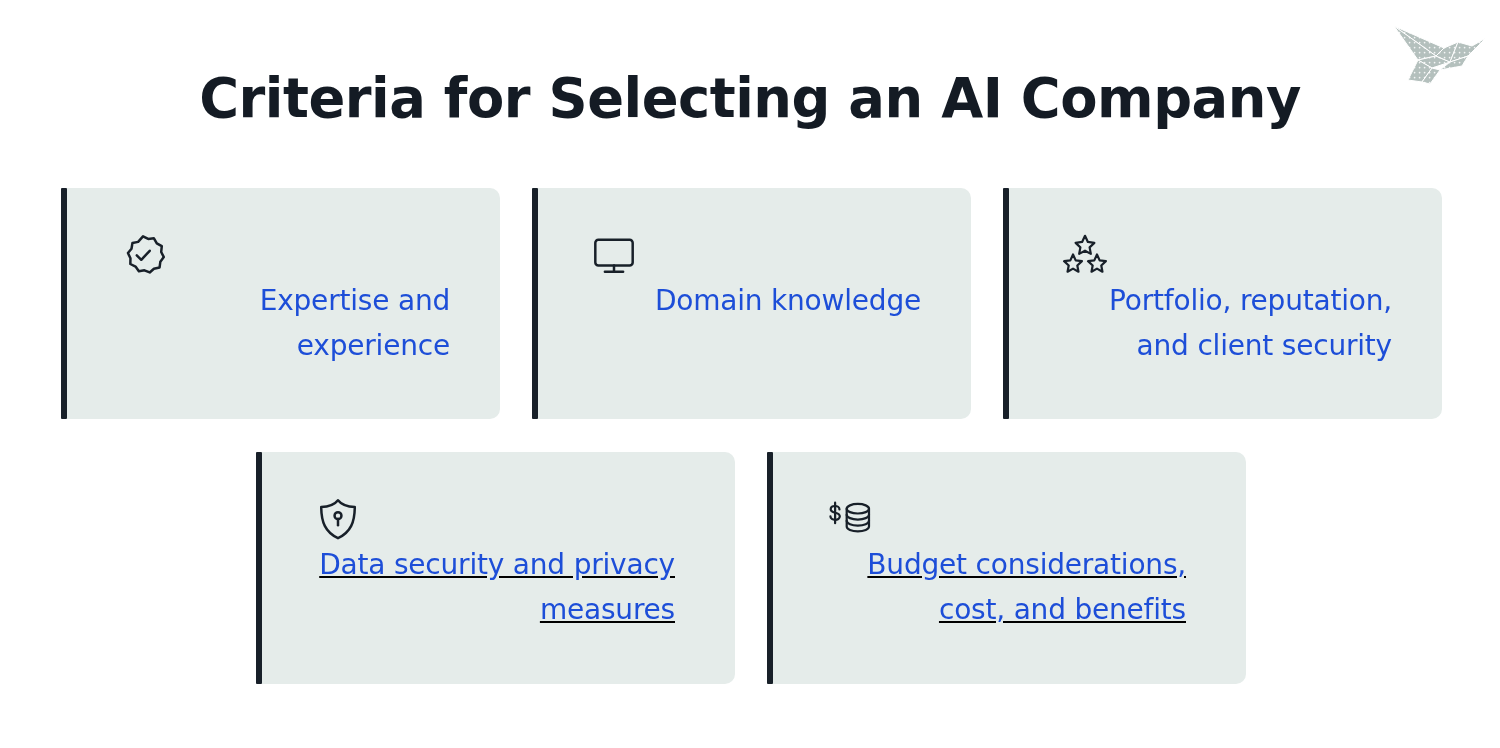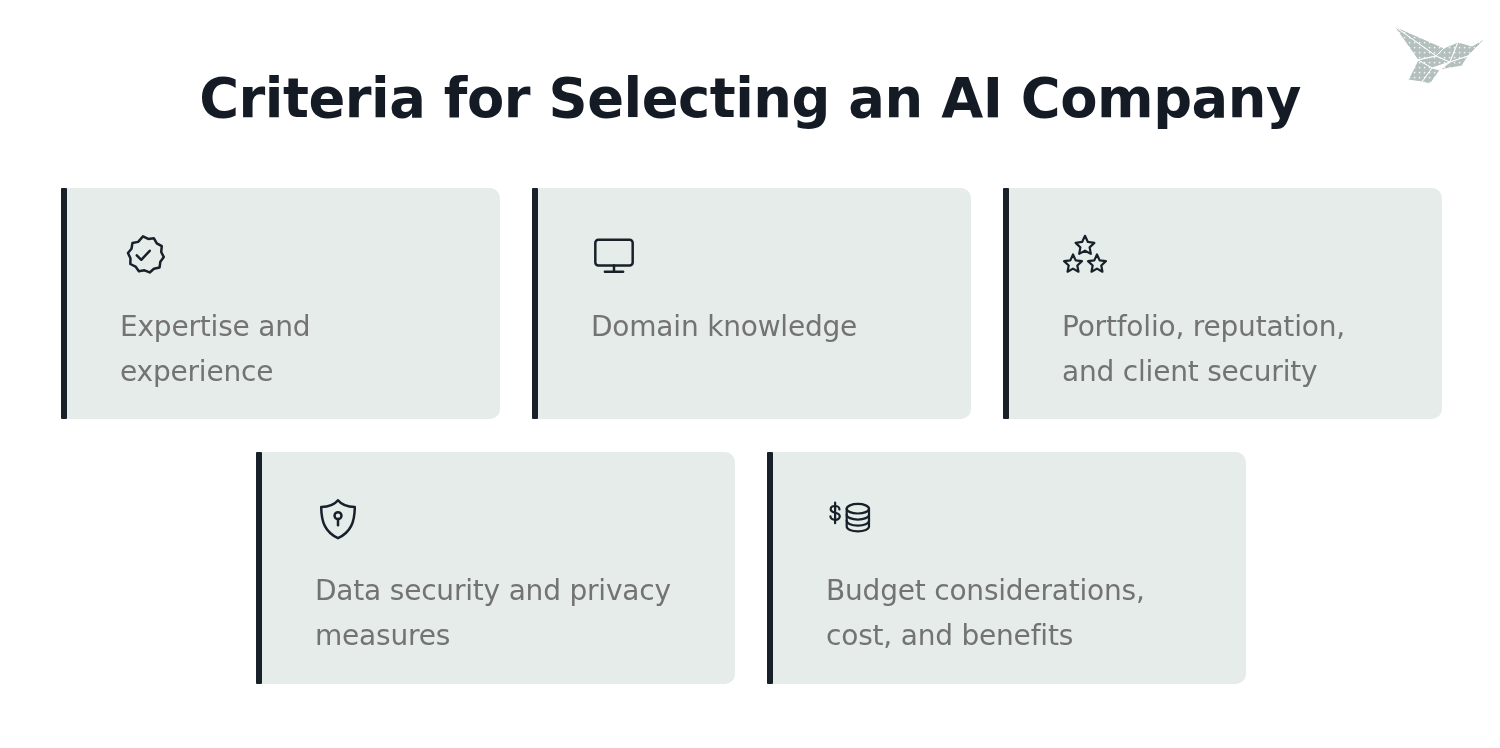--- a/index.html
+++ b/index.html
@@ -44,21 +44,21 @@
 
   .card {
     position:relative;
     background:#e5ecea;
     border-radius:0 10px 10px 0;
     display:flex;
     flex-direction:column;
     overflow:visible;
   }
   .card-top    { width:439px; height:231px; }
-  .card-bottom { width:479px; height:232px; }
+  .card-bottom { width:479px; height:232px;text-decoration:underline; }
 
   .accent-bar {
     position:absolute;
     left:0; top:0;
     width:6px; height:100%;
     background:#182029;
     border-radius:1px;
   }
 
   .card-inner {
@@ -68,28 +68,28 @@
   }
 
   .card-icon {
     width:46px; height:46px;
     display:block;
     color:#182029;
   }
   .card-icon svg { display:block; width:100%; height:100%; }
 
   .card-text {
-    margin-top:26px;
     font-family:"DejaVu Sans", sans-serif;
     font-size:28px;
     font-weight:normal;
     line-height:45px;
-    color:#737373;
+    color:#1d4ed8;
     letter-spacing:-0.2px;
     max-width:330px;
+    text-align:right;
   }
   .card-bottom .card-text { max-width:360px; }
 </style>
 </head>
 <body>
 
 <div class="slide">
 
   <div class="logo">
     <svg viewBox="0 0 104 72" xmlns="http://www.w3.org/2000/svg" aria-hidden="true">

